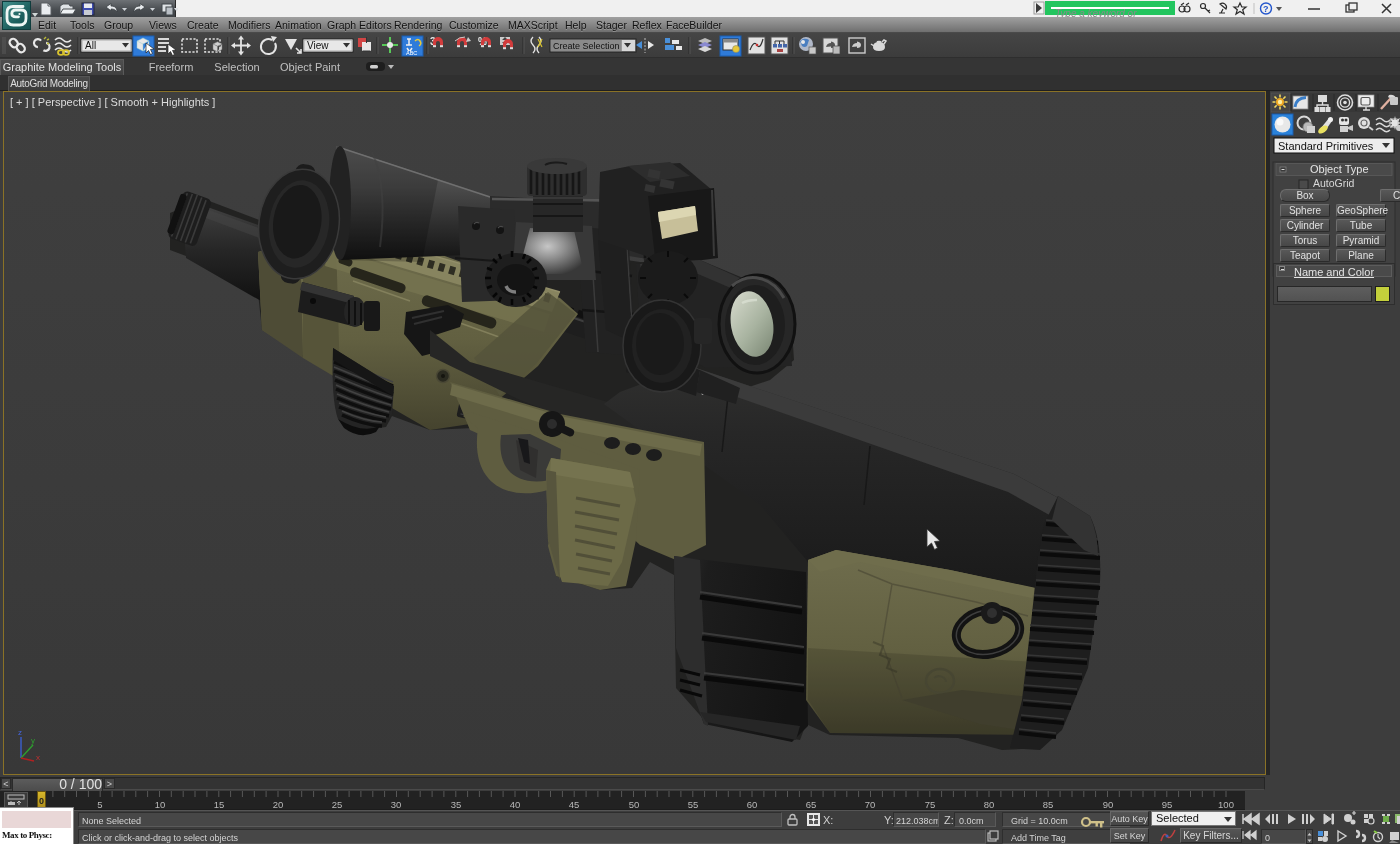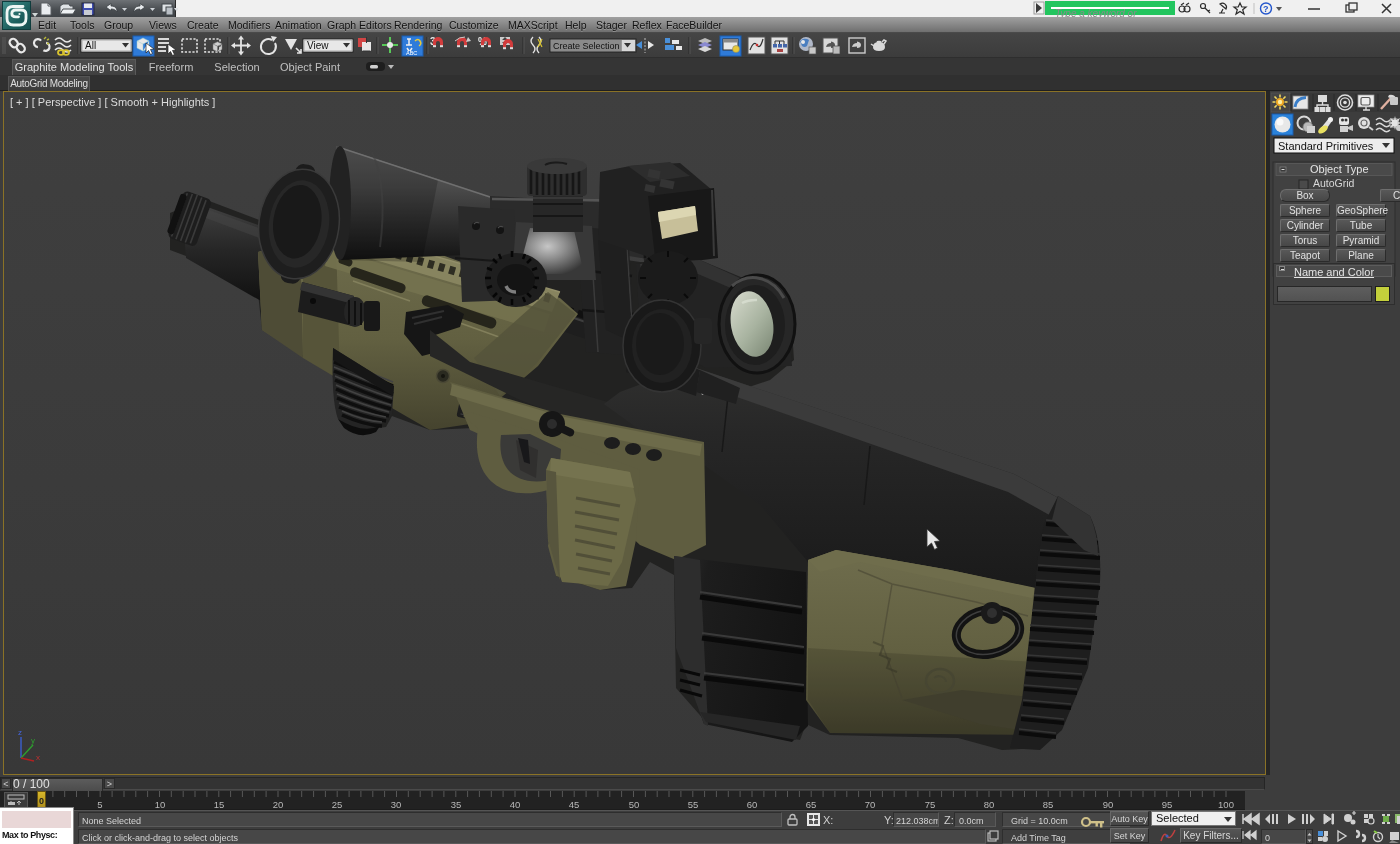--- a/index.html
+++ b/index.html
@@ -266,21 +266,21 @@
 
 <rect x="849" y="5" width="16" height="15" fill="none" stroke="#ccc" stroke-width="1.4"></rect>
 <path d="M852,14 q1,-4 5,-4 l0,-1.5 q4,0.5 4,3.5 q0,3 -4,3 l0,-1.5 q-3,0 -5,0.5 Z" fill="#ccc"></path>
 
 <path d="M873,14 q0,-5 6,-5 q6,0 6,5 q0,4 -6,4 q-6,0 -6,-4 Z" fill="#d8d8d8"></path>
 <path d="M871,11 l3,2 m8,-4 l2,-2 l2,1 l-2,3" stroke="#d8d8d8" stroke-width="1.5" fill="none"></path>
 <ellipse cx="879" cy="9" rx="2.5" ry="1.2" fill="#d8d8d8"></ellipse>
 </svg>
 
 <div id="ribbon1"></div>
-<div class="rtab" style="top:59px;left:12px;width:124px;height:16px;background:linear-gradient(#4e4e4e,#3f3f3f);border:1px solid #5a5a5a;border-bottom:none;color:#e2e2e2;padding-top:1px;">Graphite Modeling Tools</div>
+<div class="rtab" style="top:59px;left:0;width:124px;height:16px;background:linear-gradient(#4e4e4e,#3f3f3f);border:1px solid #5a5a5a;border-bottom:none;color:#e2e2e2;padding-top:1px;">Graphite Modeling Tools</div>
 <div class="rtab" style="top:60px;left:136px;width:70px;padding-top:1px;">Freeform</div>
 <div class="rtab" style="top:60px;left:201px;width:72px;padding-top:1px;">Selection</div>
 <div class="rtab" style="top:60px;left:267px;width:86px;padding-top:1px;">Object Paint</div>
 <svg class="abs" style="left:366px;top:61px" width="30" height="11">
     <rect x="0" y="1" width="19" height="9" rx="4" fill="#1e1e1e"></rect>
     <rect x="4" y="4" width="8" height="3.5" rx="1.5" fill="#cfcfcf"></rect>
     <path d="M22,4 L28,4 L25,8 Z" fill="#bbb"></path>
   </svg>
 <div id="ribbon2"></div>
 <div class="rtab" style="left:8px;top:76px;width:82px;height:15px;font-size:10px;background:linear-gradient(#484848,#3b3b3b);border:1px solid #555;border-bottom:none;color:#dedede;letter-spacing:-0.3px;padding-top:1px;">AutoGrid Modeling</div>
@@ -637,21 +637,21 @@
 <svg class="abs" style="left:1388px;top:95px" width="12" height="40">
     <g fill="#c8c8c8">
       <rect x="2" y="2" width="8" height="8" rx="1"></rect>
       <rect x="2" y="24" width="8" height="8" rx="1" fill="none" stroke="#c8c8c8"></rect>
     </g>
   </svg>
 
 <div id="timeslider"></div>
 <div class="abs" style="left:0;top:777px;width:1265px;height:13px;background:#333;border:1px solid #252525;border-bottom-color:#4a4a4a;"></div>
 <div class="abs" style="left:1px;top:778px;width:10px;height:11px;background:#4a4a4a;border:1px solid #2a2a2a;color:#ccc;font-size:9px;text-align:center;line-height:10px;">&lt;</div>
-<div class="abs" style="left:12px;top:778px;width:91px;height:16px;background:linear-gradient(#5c5c5c,#494949);border:1px solid #2a2a2a;color:#e0e0e0;font-size:12px;text-align:left;line-height:11px;">0 / 100</div>
+<div class="abs" style="left:12px;top:778px;width:91px;height:16px;background:linear-gradient(#5c5c5c,#494949);border:1px solid #2a2a2a;color:#e0e0e0;font-size:14px;text-align:right;line-height:11px;">0 / 100</div>
 <div class="abs" style="left:104px;top:778px;width:11px;height:11px;background:#4a4a4a;border:1px solid #2a2a2a;color:#ccc;font-size:9px;text-align:center;line-height:10px;">&gt;</div>
 <div id="trackbar"></div>
 <div class="abs" style="left:0;top:791px;width:1245px;height:19px;background:#222;border-bottom:1px solid #1c1c1c;"></div>
 <svg class="abs" style="left:0;top:791px" width="1245" height="19" viewBox="0 0 1245 19">
 <g stroke="#585858" stroke-width="1">
       <path id="ticks" d="M41.0,0 v6 M52.9,0 v6 M64.7,0 v6 M76.5,0 v6 M88.4,0 v6 M100.2,0 v6 M112.1,0 v6 M124.0,0 v6 M135.8,0 v6 M147.6,0 v6 M159.5,0 v6 M171.3,0 v6 M183.2,0 v6 M195.0,0 v6 M206.9,0 v6 M218.8,0 v6 M230.6,0 v6 M242.4,0 v6 M254.3,0 v6 M266.1,0 v6 M278.0,0 v6 M289.9,0 v6 M301.7,0 v6 M313.6,0 v6 M325.4,0 v6 M337.2,0 v6 M349.1,0 v6 M360.9,0 v6 M372.8,0 v6 M384.6,0 v6 M396.5,0 v6 M408.3,0 v6 M420.2,0 v6 M432.1,0 v6 M443.9,0 v6 M455.8,0 v6 M467.6,0 v6 M479.4,0 v6 M491.3,0 v6 M503.1,0 v6 M515.0,0 v6 M526.8,0 v6 M538.7,0 v6 M550.5,0 v6 M562.4,0 v6 M574.2,0 v6 M586.1,0 v6 M597.9,0 v6 M609.8,0 v6 M621.6,0 v6 M633.5,0 v6 M645.4,0 v6 M657.2,0 v6 M669.0,0 v6 M680.9,0 v6 M692.8,0 v6 M704.6,0 v6 M716.4,0 v6 M728.3,0 v6 M740.1,0 v6 M752.0,0 v6 M763.9,0 v6 M775.7,0 v6 M787.5,0 v6 M799.4,0 v6 M811.2,0 v6 M823.1,0 v6 M834.9,0 v6 M846.8,0 v6 M858.6,0 v6 M870.5,0 v6 M882.4,0 v6 M894.2,0 v6 M906.0,0 v6 M917.9,0 v6 M929.8,0 v6 M941.6,0 v6 M953.4,0 v6 M965.3,0 v6 M977.1,0 v6 M989.0,0 v6 M1000.9,0 v6 M1012.7,0 v6 M1024.5,0 v6 M1036.4,0 v6 M1048.2,0 v6 M1060.1,0 v6 M1072.0,0 v6 M1083.8,0 v6 M1095.6,0 v6 M1107.5,0 v6 M1119.3,0 v6 M1131.2,0 v6 M1143.0,0 v6 M1154.9,0 v6 M1166.8,0 v6 M1178.6,0 v6 M1190.5,0 v6 M1202.3,0 v6 M1214.1,0 v6 M1226.0,0 v6"></path>
     </g>
 <g font-size="9.5" fill="#b8b8b8" text-anchor="middle" font-family="Liberation Sans">
       <text x="41" y="17">0</text>
       <text x="100" y="17">5</text>
@@ -762,13 +762,13 @@
 <circle cx="62" cy="8" r="4.5" fill="none" stroke="#d0d0d0" stroke-width="1.4"></circle>
       <path d="M62,5 v3 l2,2" stroke="#d0d0d0" stroke-width="1.2" fill="none"></path>
       <path d="M58,2 l3,2" stroke="#8c4" stroke-width="2"></path>
 <rect x="74" y="3" width="9" height="8" fill="#d0d0d0"></rect>
       <path d="M76,11 l-3,3 h10 Z" fill="#888"></path>
 </g>
 </svg>
 
 <div id="maxwin"></div>
 <div class="abs" style="left:2px;top:811px;width:69px;height:17px;background:#e9d7d7;z-index:61;"></div>
-<div class="abs" style="left:2px;top:830px;width:69px;height:13px;background:#fff;z-index:61;font-family:Liberation Sans, sans-serif;font-size:9px;font-weight:bold;color:#111;letter-spacing:-0.4px;white-space:nowrap;overflow:hidden;">Max to Physc:</div>
+<div class="abs" style="left:2px;top:830px;width:69px;height:13px;background:#fff;z-index:61;font-family:Liberation Serif, serif;font-size:9px;font-weight:bold;color:#111;letter-spacing:-0.4px;white-space:nowrap;overflow:hidden;">Max to Physc:</div>
 
 </body></html>

